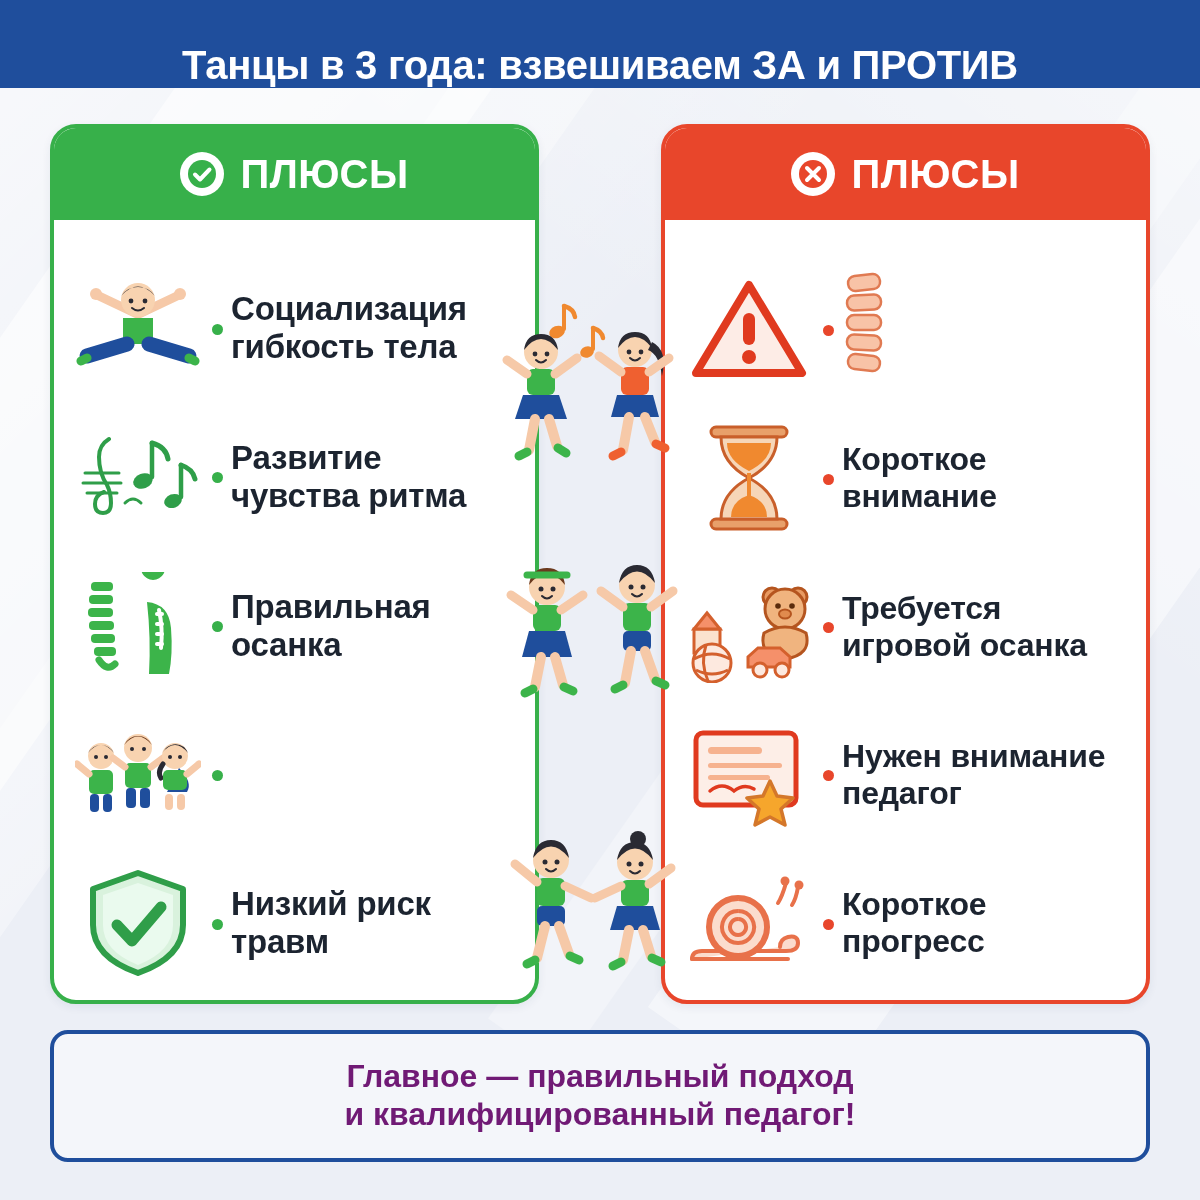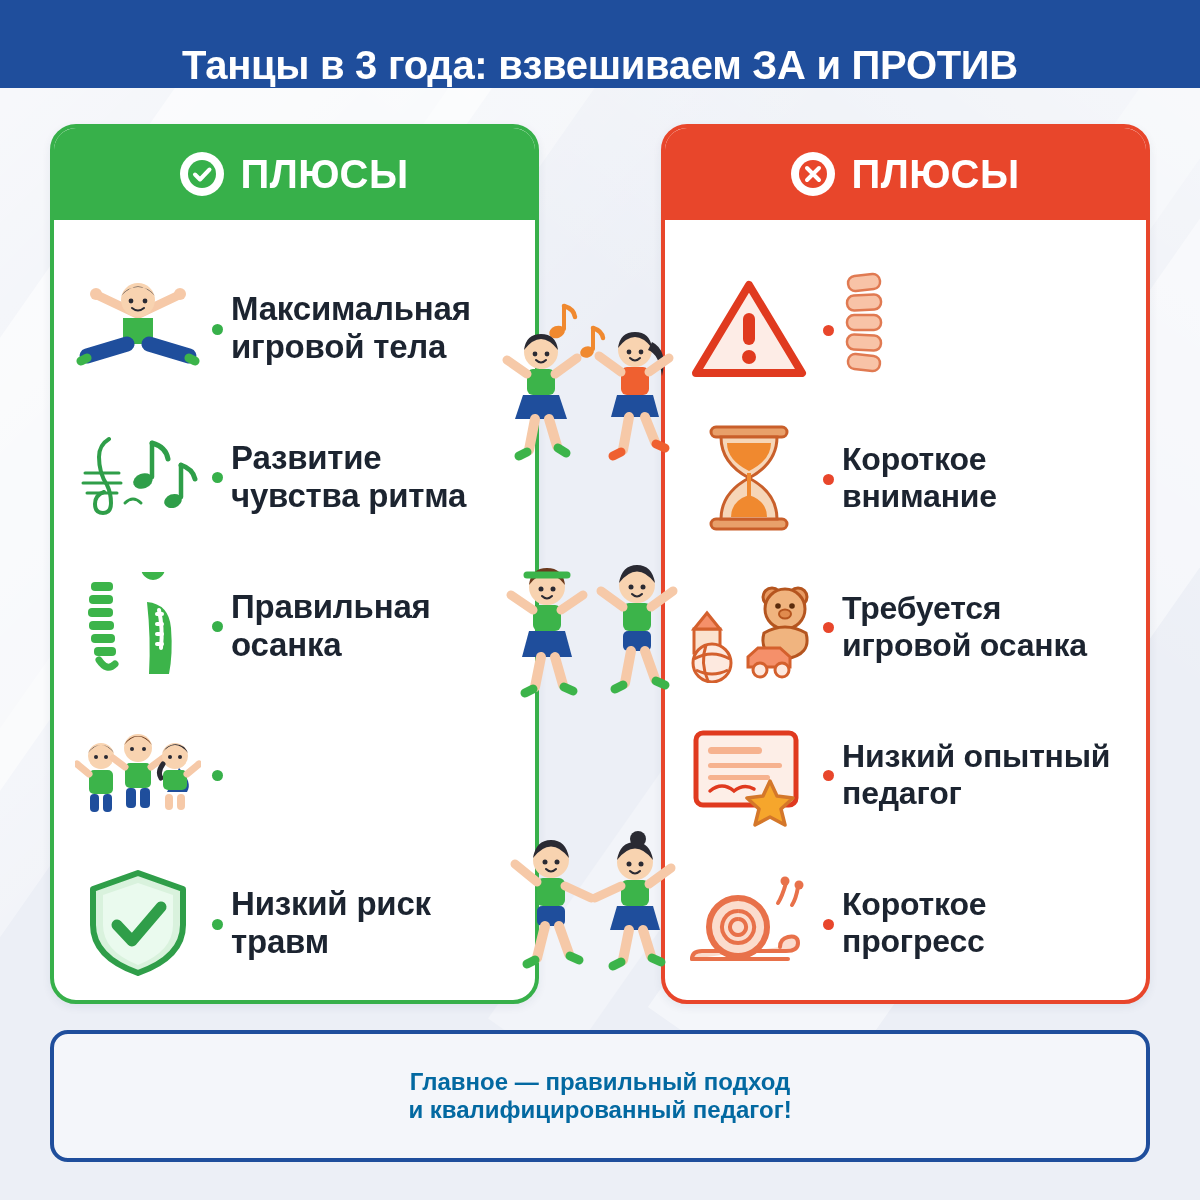--- a/index.html
+++ b/index.html
@@ -166,23 +166,23 @@
     border: 4px solid #1f4e9c;
     border-radius: 18px;
     box-sizing: border-box;
     display: flex;
     flex-direction: column;
     align-items: center;
     justify-content: center;
     z-index: 4;
   }
   .footer-line {
-    font-size: 24px;
+    font-size: 32px;
     font-weight: bold;
-    color: #0369a1;
+    color: #701a75;
     line-height: 1.18;
     white-space: nowrap;
   }
 </style>
 </head>
 <body>
 
 <div class="page">
 
   <div class="bg-band b1"></div>
@@ -225,21 +225,21 @@
 
               <path d="M48 44 h30 v26 h-30 z" fill="#3cb44a"></path>
 
               <path d="M52 70 L12 82" stroke="#1f4e9c" stroke-width="15" stroke-linecap="round"></path>
               <path d="M74 70 L114 82" stroke="#1f4e9c" stroke-width="15" stroke-linecap="round"></path>
               <path d="M12 84 l-6 3" stroke="#3cb44a" stroke-width="9" stroke-linecap="round"></path>
               <path d="M114 84 l6 3" stroke="#3cb44a" stroke-width="9" stroke-linecap="round"></path>
             </svg>
           </div>
           <span class="bullet"></span>
-          <div class="item-text">Максимальная игровой тела</div>
+          <div class="item-text">Социализация гибкость тела</div>
         </div>
 
         <div class="item">
           <div class="item-icon">
             <svg width="126" height="104" viewBox="0 0 126 104">
               <path d="M34 14 q-10 6 -10 18 q0 16 8 28 q4 8 4 18 q0 10 -8 10 q-8 0 -8 -9 q0 -9 9 -12" fill="none" stroke="#2f9e49" stroke-width="4" stroke-linecap="round"></path>
               <path d="M10 48 h34" stroke="#2f9e49" stroke-width="3" stroke-linecap="round"></path>
               <path d="M8 58 h38" stroke="#2f9e49" stroke-width="3" stroke-linecap="round"></path>
               <path d="M12 68 h30" stroke="#2f9e49" stroke-width="3" stroke-linecap="round"></path>
 
@@ -423,21 +423,21 @@
             <svg width="126" height="108" viewBox="0 0 126 108">
               <rect x="10" y="12" width="100" height="72" rx="7" fill="#fdeee7" stroke="#e03a1f" stroke-width="5"></rect>
               <rect x="22" y="26" width="54" height="7" rx="3.5" fill="#f6b28f"></rect>
               <rect x="22" y="42" width="74" height="5" rx="2.5" fill="#f6b28f"></rect>
               <rect x="22" y="54" width="62" height="5" rx="2.5" fill="#f6b28f"></rect>
               <path d="M24 70 q12 -10 24 0 q10 -8 20 -2" fill="none" stroke="#e03a1f" stroke-width="3.5" stroke-linecap="round"></path>
               <path d="M84 60 l7 15 16 2 -12 11 4 16 -15 -8 -15 8 4 -16 -12 -11 16 -2 z" fill="#f6a62c" stroke="#d4772a" stroke-width="3.5" stroke-linejoin="round"></path>
             </svg>
           </div>
           <span class="bullet"></span>
-          <div class="item-text">Низкий опытный педагог</div>
+          <div class="item-text">Нужен внимание педагог</div>
         </div>
 
         <div class="item">
           <div class="item-icon">
             <svg width="126" height="104" viewBox="0 0 126 104">
               <path d="M100 12 q-4 14 -8 20" stroke="#e8714a" stroke-width="4" fill="none" stroke-linecap="round"></path>
               <path d="M112 16 q-2 12 -6 18" stroke="#e8714a" stroke-width="4" fill="none" stroke-linecap="round"></path>
               <circle cx="99" cy="10" r="4.5" fill="#e8714a"></circle>
               <circle cx="113" cy="14" r="4.5" fill="#e8714a"></circle>
               <path d="M6 88 q0 -8 10 -8 h84 q12 0 12 -8 q0 -8 -10 -6 q-8 2 -8 10" fill="#fbdccd" stroke="#e8714a" stroke-width="4" stroke-linecap="round" stroke-linejoin="round"></path>

